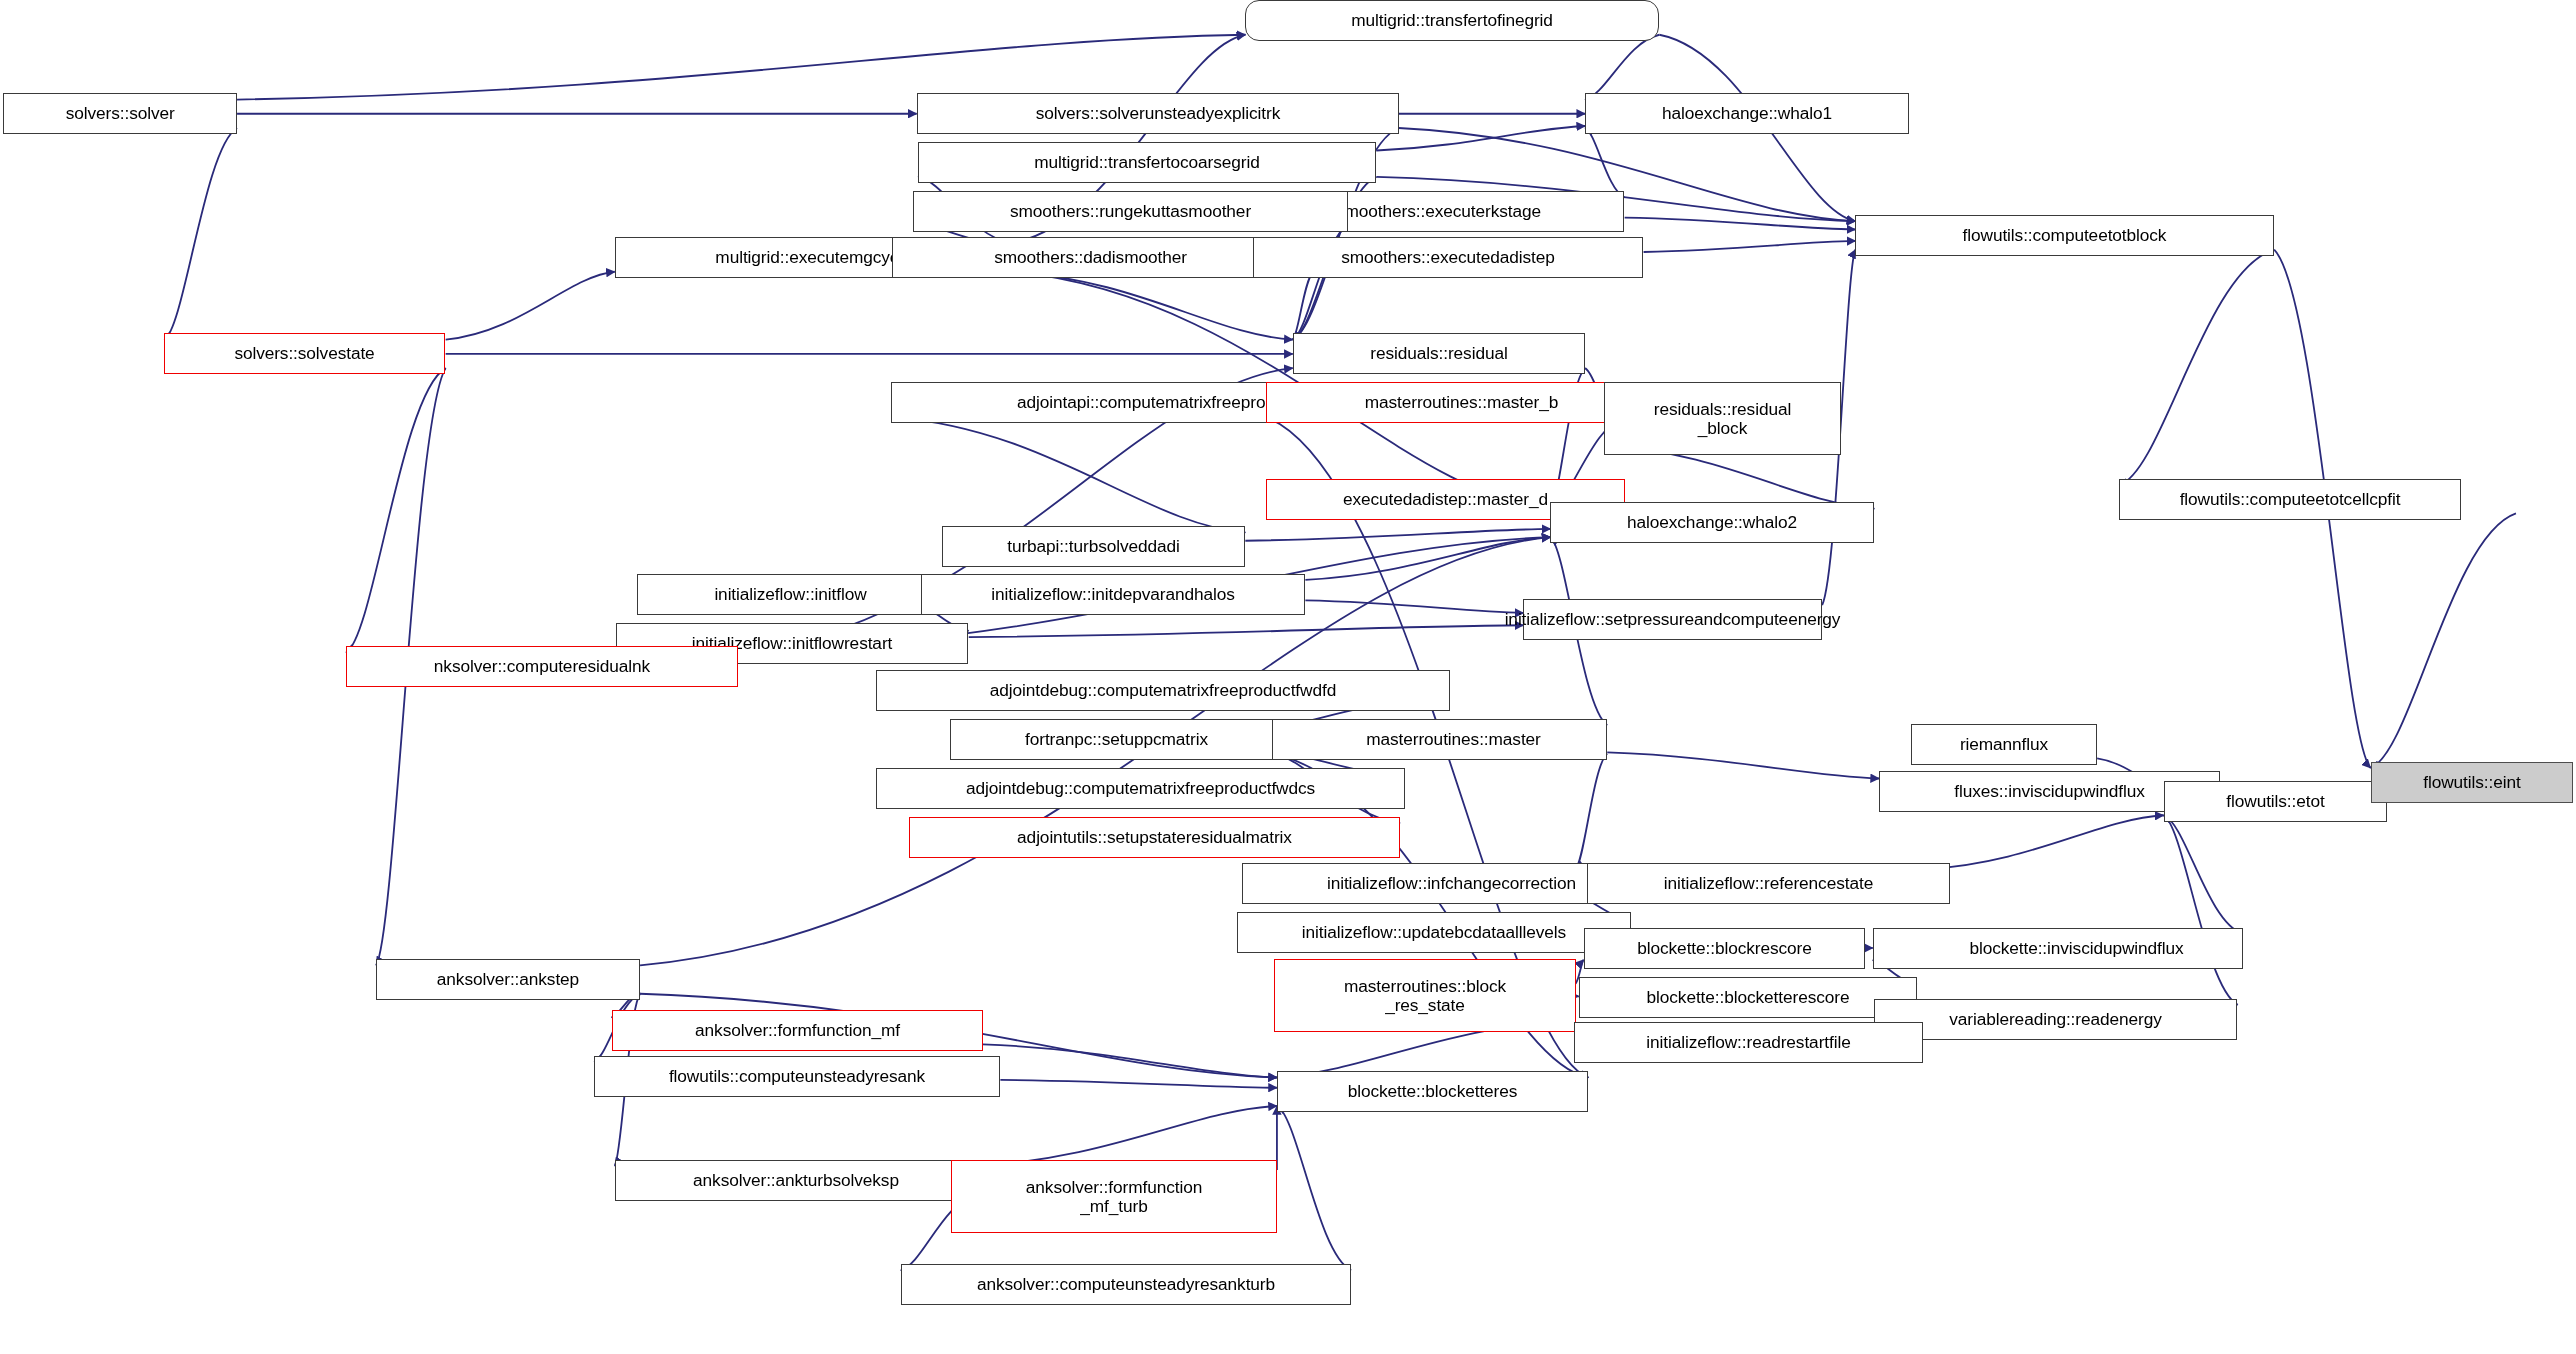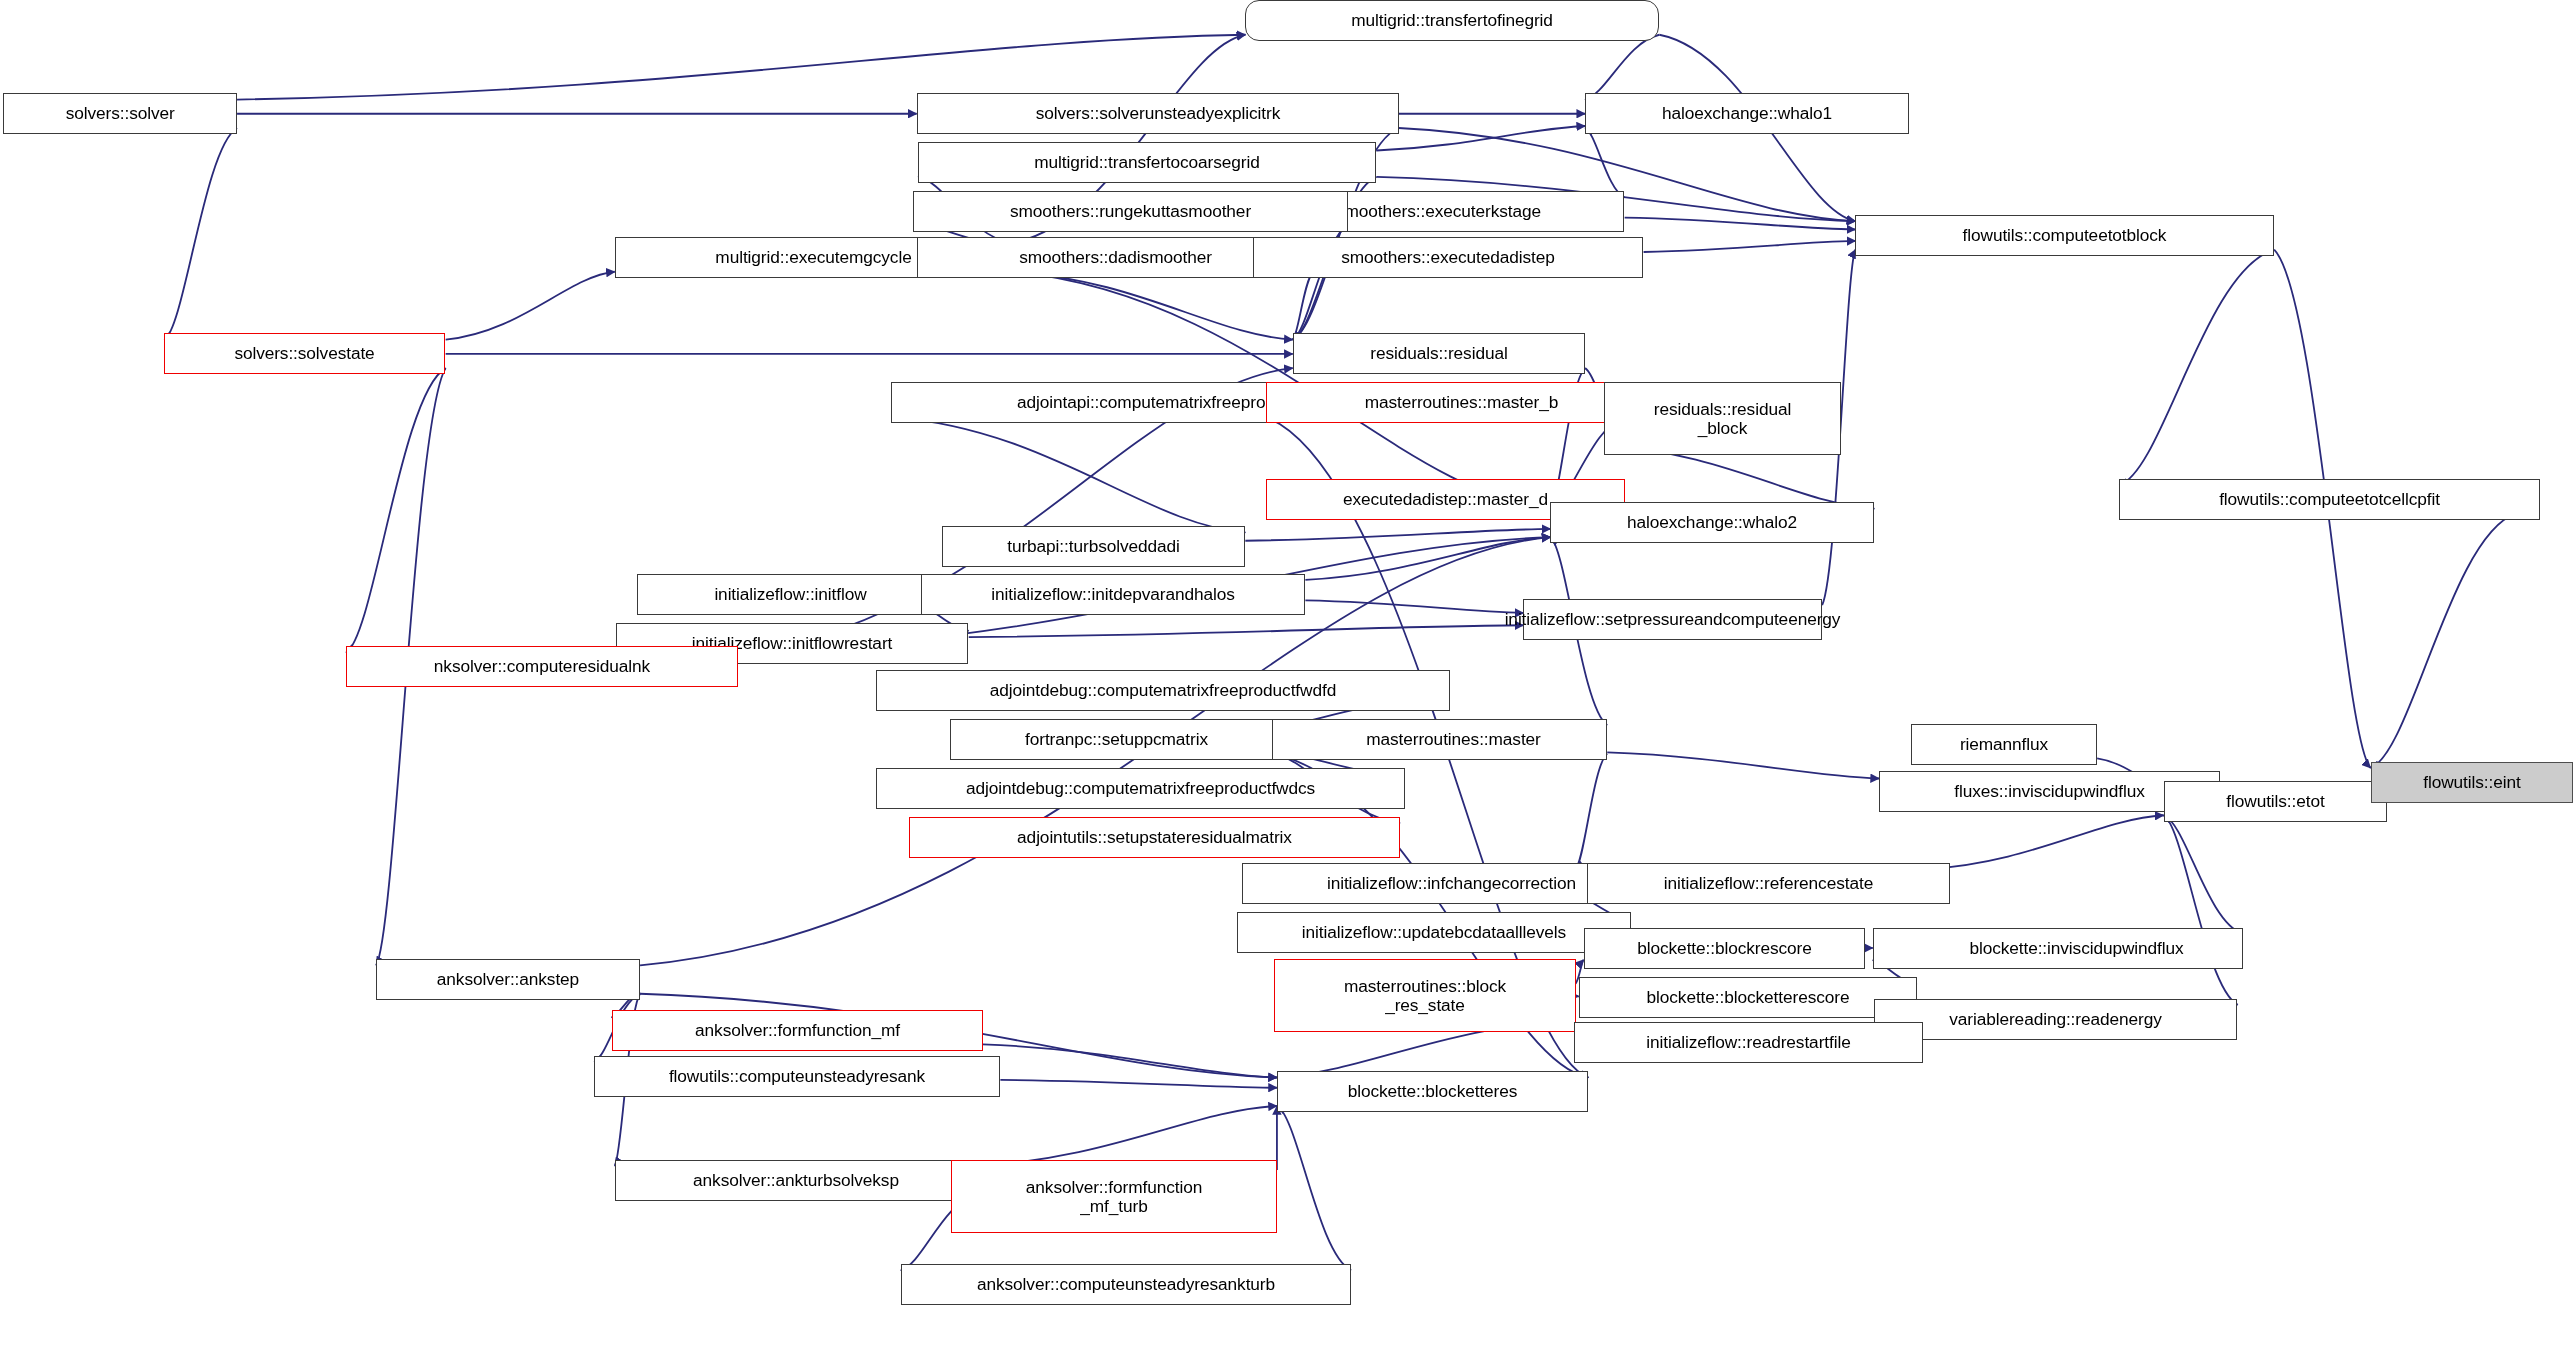--- a/index.html
+++ b/index.html
@@ -112,31 +112,31 @@
   <div id="node-layer">
       <div class="node" style="left: 3.2px; top: 93px; width: 234px; height: 41px;"><span>solvers::solver</span></div>
       <div class="node" style="left: 1245px; top: 0px; width: 414px; height: 41px; border-radius: 14px;"><span>multigrid::transfertofinegrid</span></div>
       <div class="node" style="left: 1585px; top: 93px; width: 324px; height: 41px;"><span>haloexchange::whalo1</span></div>
       <div class="node" style="left: 917px; top: 93px; width: 482px; height: 41px;"><span>solvers::solverunsteadyexplicitrk</span></div>
       <div class="node" style="left: 918px; top: 142px; width: 458px; height: 41px;"><span>multigrid::transfertocoarsegrid</span></div>
       <div class="node" style="left: 1253px; top: 191px; width: 371px; height: 41px;"><span>smoothers::executerkstage</span></div>
       <div class="node" style="left: 913px; top: 191px; width: 435px; height: 41px;"><span>smoothers::rungekuttasmoother</span></div>
       <div class="node" style="left: 1855px; top: 215px; width: 419px; height: 41px;"><span>flowutils::computeetotblock</span></div>
       <div class="node" style="left: 615px; top: 237px; width: 397px; height: 41px;"><span>multigrid::executemgcycle</span></div>
-      <div class="node" style="left: 917px; top: 237px; width: 397px; height: 41px; text-align: center;"><span>smoothers::dadismoother</span></div>
+      <div class="node" style="left: 892px; top: 237px; width: 397px; height: 41px; text-align: center;"><span>smoothers::dadismoother</span></div>
       <div class="node" style="left: 1253px; top: 237px; width: 390px; height: 41px;"><span>smoothers::executedadistep</span></div>
       <div class="node red" style="left: 164px; top: 333px; width: 281px; height: 41px;"><span>solvers::solvestate</span></div>
       <div class="node" style="left: 1293px; top: 333px; width: 292px; height: 41px;"><span>residuals::residual</span></div>
       <div class="node" style="left: 891px; top: 382px; width: 564px; height: 41px;"><span>adjointapi::computematrixfreeproductbwd</span></div>
       <div class="node red" style="left: 1266px; top: 382px; width: 359px; height: 41px; padding-left: 32px;"><span>masterroutines::master_b</span></div>
       <div class="node" style="left: 1604px; top: 382px; width: 237px; height: 73px;"><span>residuals::residual
 _block</span></div>
       <div class="node red" style="left: 1266px; top: 479px; width: 359px; height: 41px;"><span>executedadistep::master_d</span></div>
       <div class="node" style="left: 1550px; top: 502px; width: 324px; height: 41px;"><span>haloexchange::whalo2</span></div>
-      <div class="node" style="left: 2119px; top: 479px; width: 421px; height: 41px;"><span>flowutils::computeetotcellcpfit</span></div>
+      <div class="node" style="left: 2119px; top: 479px; width: 342px; height: 41px;"><span>flowutils::computeetotcellcpfit</span></div>
       <div class="node" style="left: 942px; top: 526px; width: 303px; height: 41px;"><span>turbapi::turbsolveddadi</span></div>
       <div class="node" style="left: 637px; top: 574px; width: 307px; height: 41px;"><span>initializeflow::initflow</span></div>
       <div class="node" style="left: 921px; top: 574px; width: 384px; height: 41px;"><span>initializeflow::initdepvarandhalos</span></div>
       <div class="node" style="left: 1523px; top: 599px; width: 299px; height: 41px;"><span>initializeflow::setpressureandcomputeenergy</span></div>
       <div class="node" style="left: 616px; top: 623px; width: 352px; height: 41px;"><span>initializeflow::initflowrestart</span></div>
       <div class="node red" style="left: 346px; top: 646px; width: 392px; height: 41px;"><span>nksolver::computeresidualnk</span></div>
       <div class="node" style="left: 876px; top: 670px; width: 574px; height: 41px;"><span>adjointdebug::computematrixfreeproductfwdfd</span></div>
       <div class="node" style="left: 1911px; top: 724px; width: 186px; height: 41px;"><span>riemannflux</span></div>
       <div class="node" style="left: 950px; top: 719px; width: 333px; height: 41px;"><span>fortranpc::setuppcmatrix</span></div>
       <div class="node" style="left: 1272px; top: 719px; width: 335px; height: 41px; padding-left: 28px;"><span>masterroutines::master</span></div>

